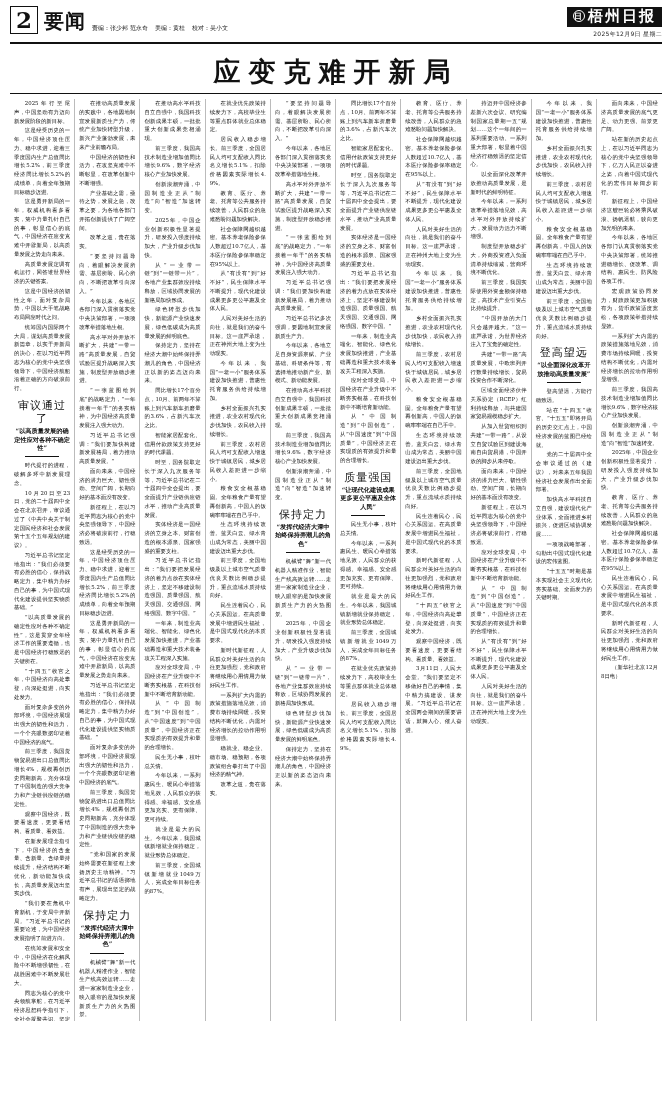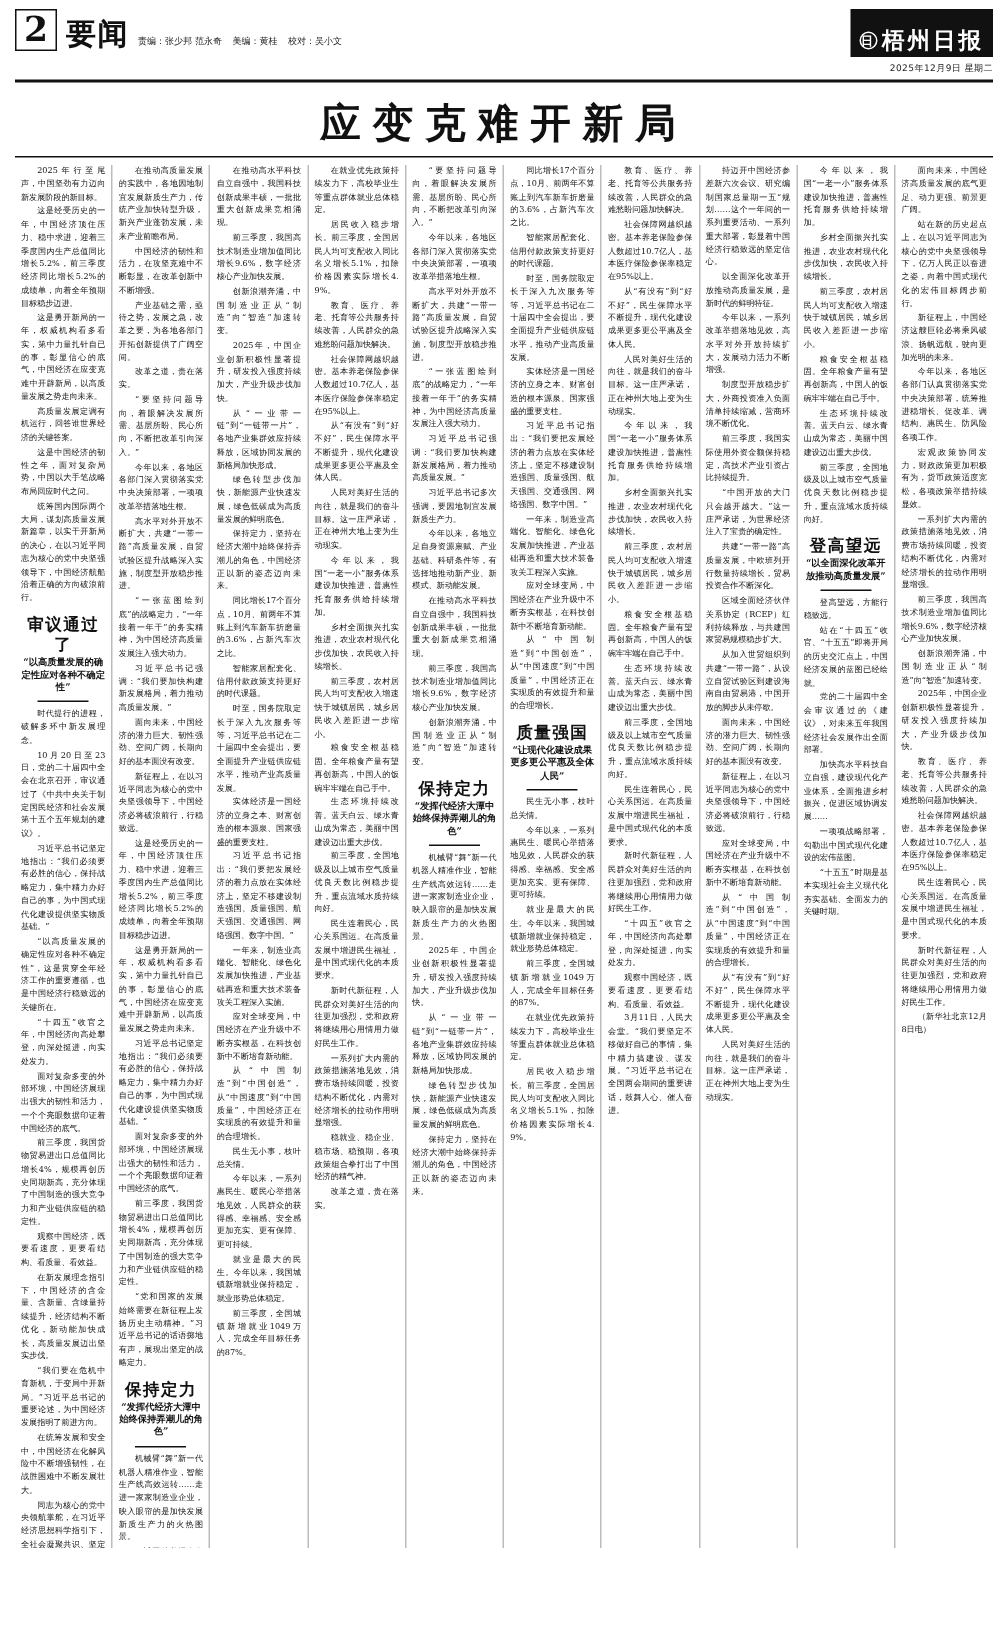--- a/index.html
+++ b/index.html
@@ -38,21 +38,21 @@
   }
   .page-num {
     font-family: "DejaVu Serif", "Liberation Serif", serif;
     font-size: 23px;
     font-weight: bold;
     line-height: 1;
     border: 1.5px solid #111;
     padding: 1px 5px 2px 5px;
   }
   .section-title {
-    font-family: Liberation Sans, sans-serif;
+    font-family: Liberation Mono, monospace;
     font-size: 20px;
     font-weight: bold;
     letter-spacing: 1px;
     line-height: 1;
     padding-bottom: 1px;
   }
   .byline-box {
     font-size: 6px;
     color: #222;
     line-height: 1.5;
@@ -65,21 +65,21 @@
     text-align: right;
   }
   .paper-logo {
     display: inline-block;
     background: #111;
     color: #fff;
     font-family: "DejaVu Serif", "Liberation Serif", serif;
     font-size: 15px;
     font-weight: bold;
     letter-spacing: 2px;
-    padding: 14px 6px 3px 6px;
+    padding: 2px 6px 3px 6px;
     line-height: 1;
   }
   .paper-logo .mark {
     display: inline-block;
     border: 1px solid #fff;
     border-radius: 50%;
     font-size: 8px;
     width: 12px; height: 12px;
     line-height: 11px;
     text-align: center;
@@ -142,21 +142,21 @@
   }
 
   
   .subhead {
     text-align: center;
     margin: 6px 0 4px 0;
   }
   .subhead .sh-main {
     font-family: "DejaVu Serif", "Liberation Serif", serif;
     font-size: 11px;
-    font-weight: bold;
+    font-weight: normal;
     letter-spacing: 1px;
     display: block;
     line-height: 1.2;
   }
   .subhead .sh-sub {
     font-family: "DejaVu Serif", "Liberation Serif", serif;
     font-size: 6.2px;
     display: block;
     margin-top: 2px;
     line-height: 1.35;

